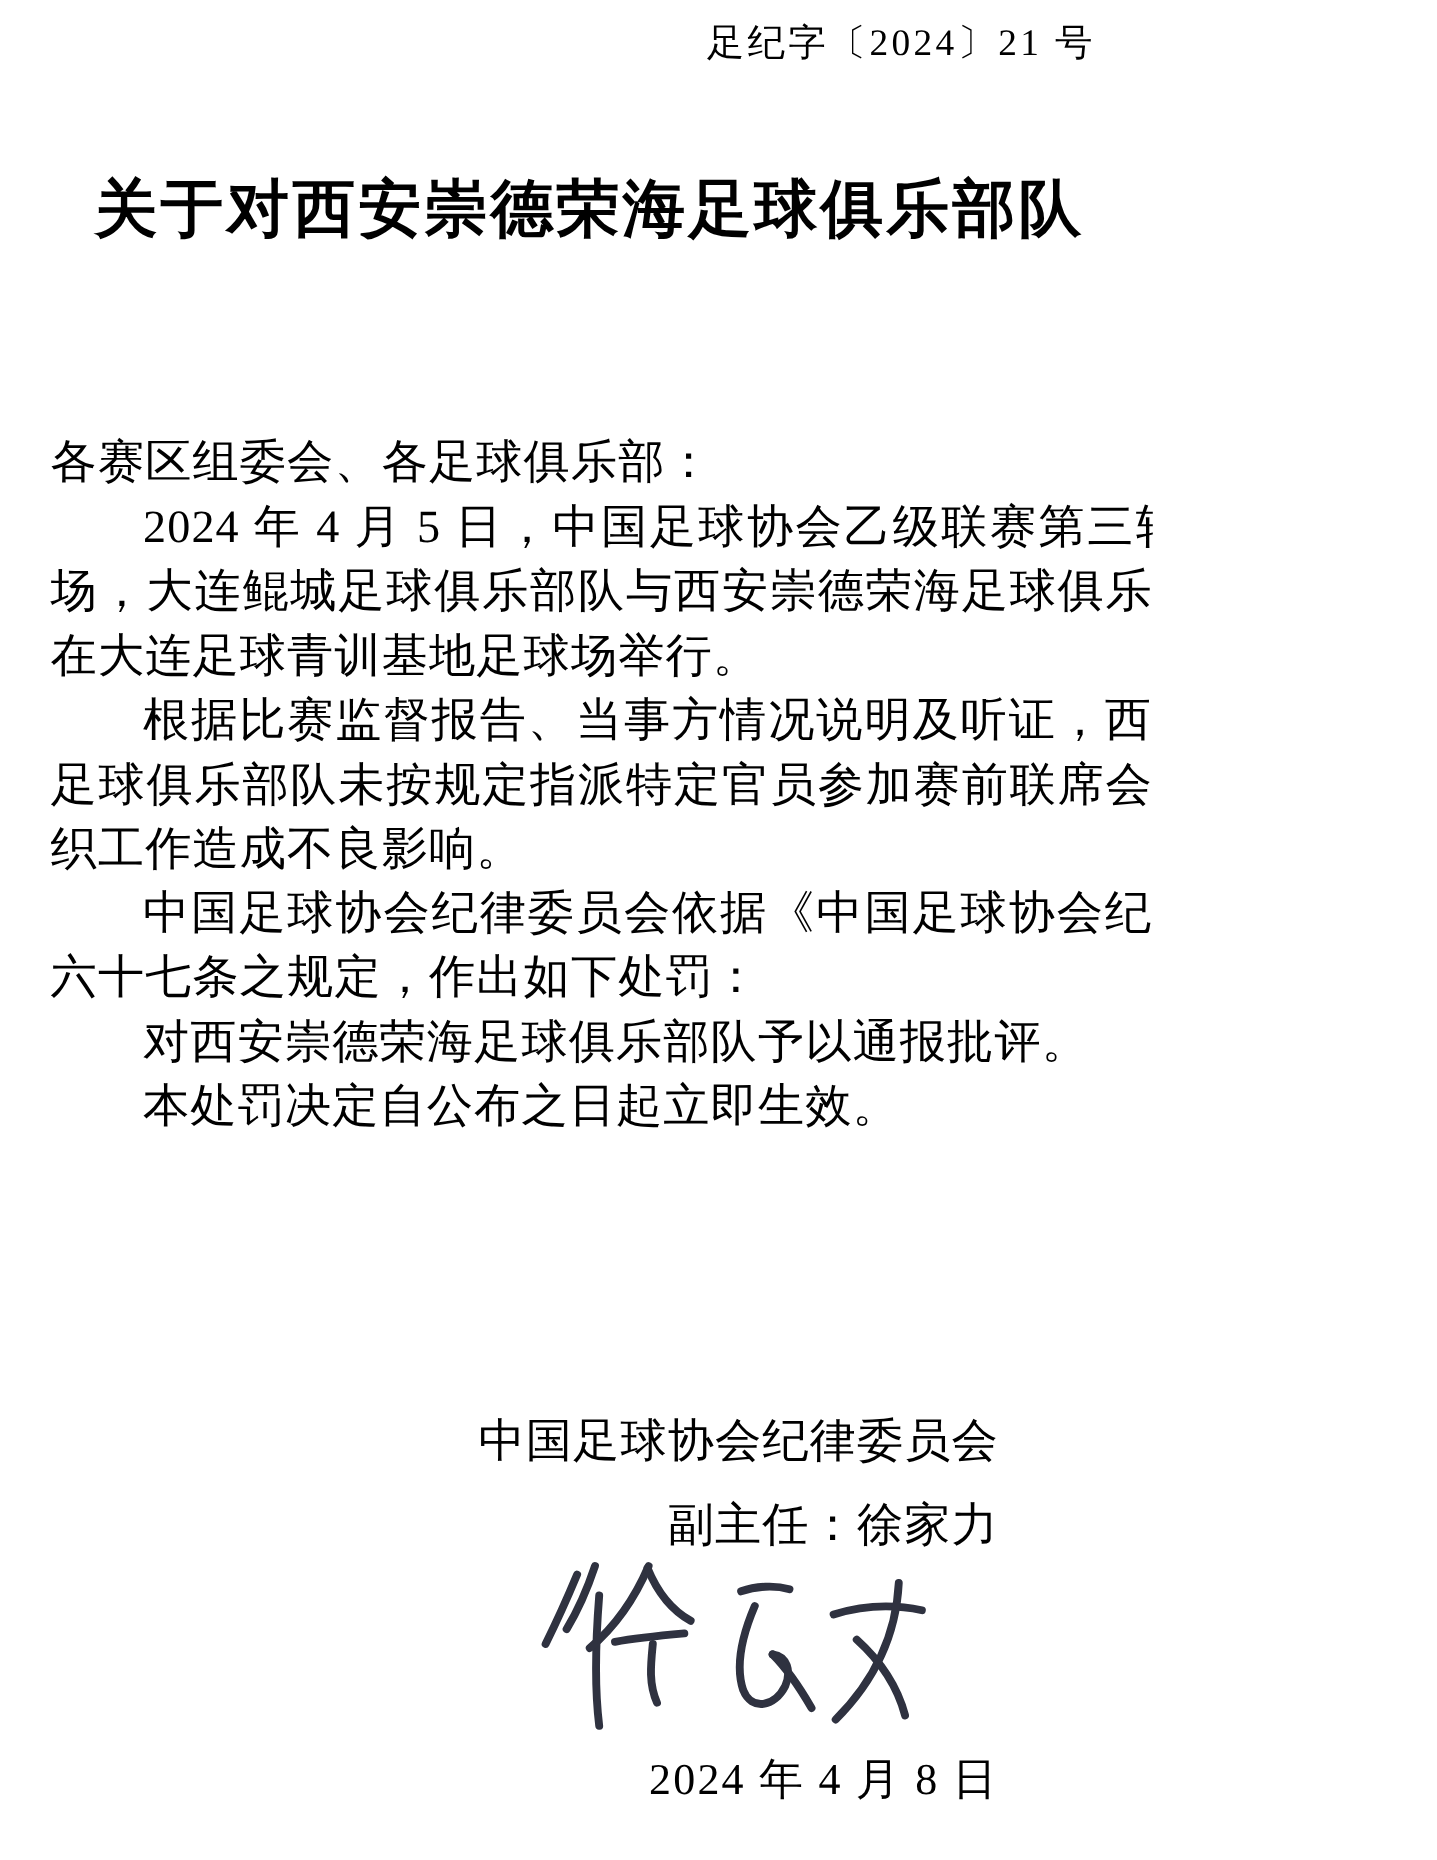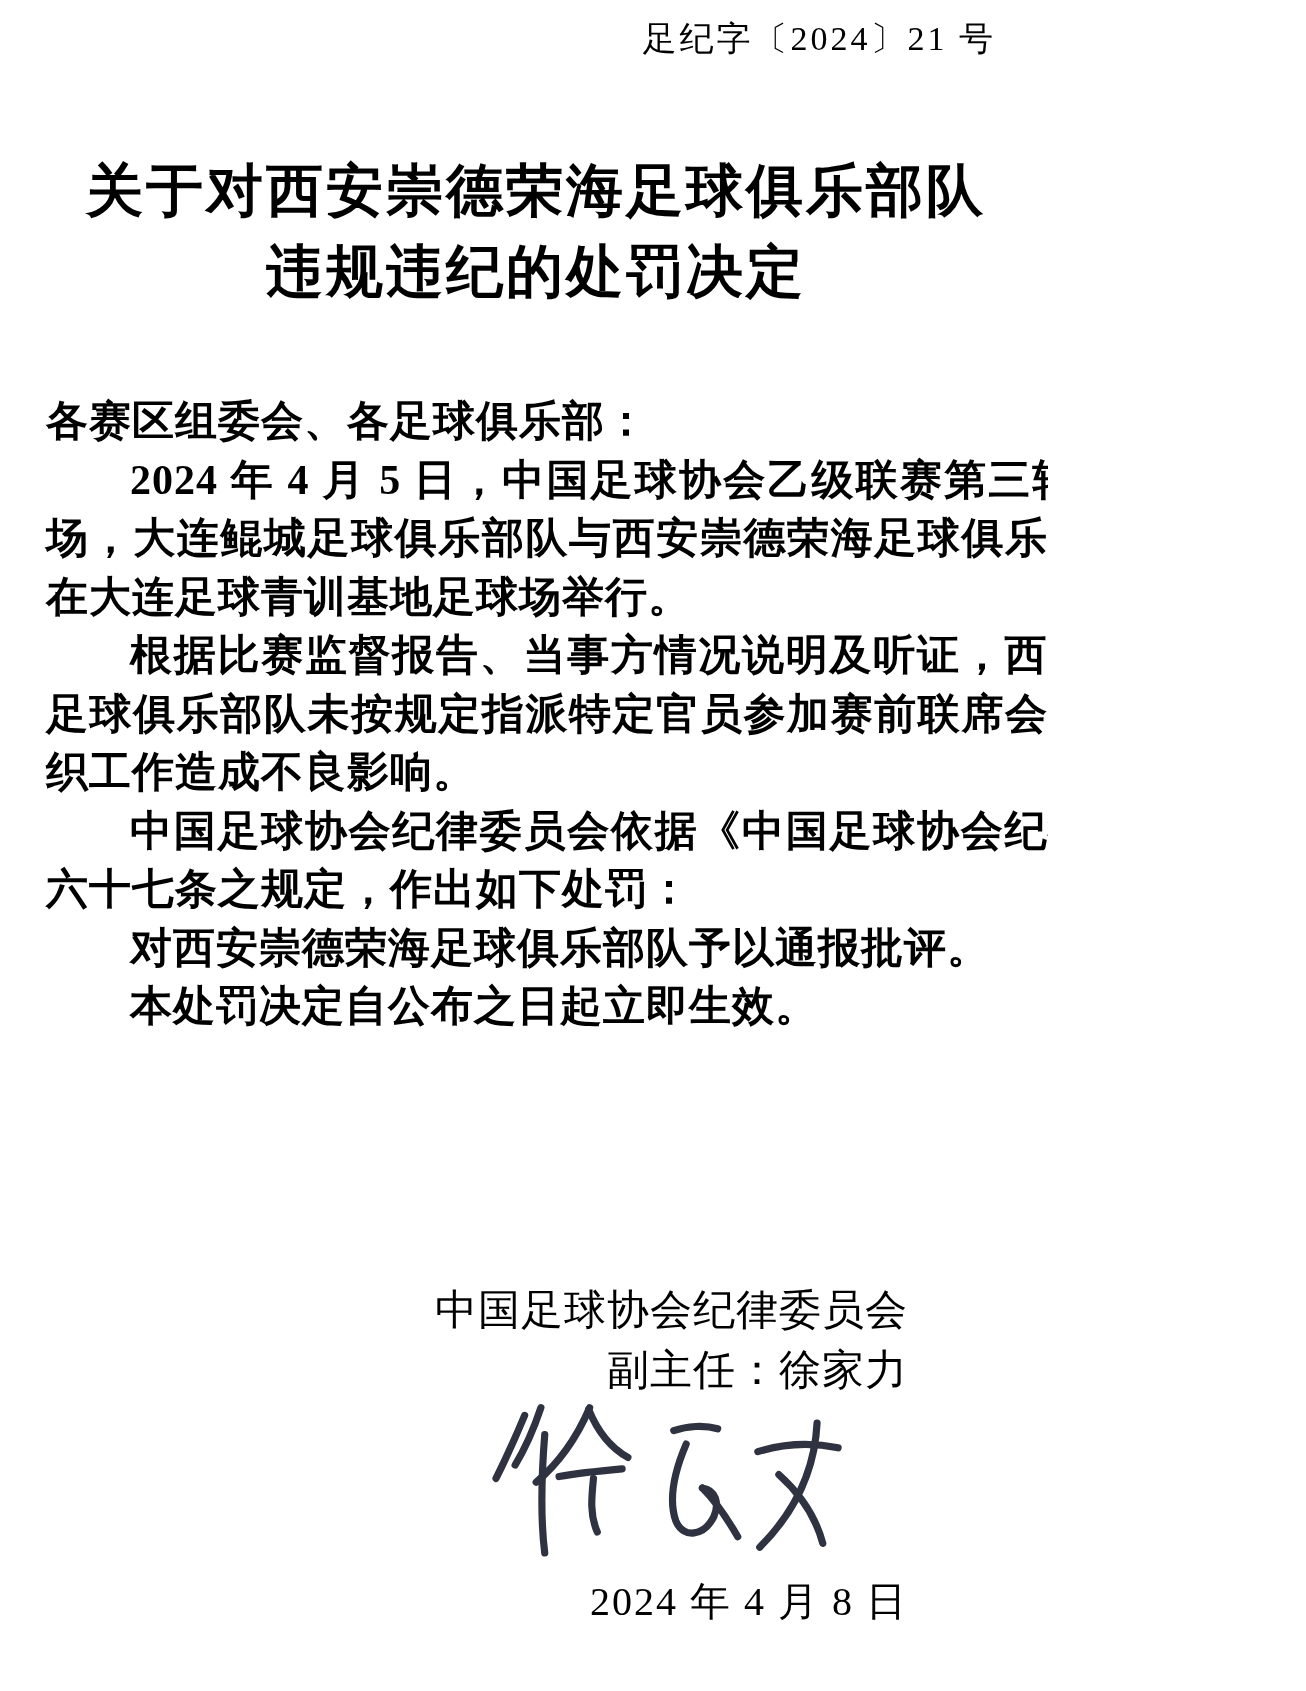--- a/index.html
+++ b/index.html
@@ -36,33 +36,32 @@
   .title-line { display: block; }
   .doc-body {
     position: absolute;
     top: 392px;
     left: 46px;
     width: 1220px;
     font-size: 42px;
     line-height: 58.5px;
     letter-spacing: 1px;
     text-align: justify;
-    font-weight: bold;
   }
   .para { text-indent: 2em; }
   .sign-block {
     position: absolute;
     top: 1282px;
     right: 140px;
     width: 480px;
     text-align: right;
     font-size: 42px;
     letter-spacing: 1px;
   }
-  .sign-title { margin-top: 4px; }
+  .sign-title { margin-top: 20px; }
   .signature-svg {
     display: block;
     margin: 4px auto 0 auto;
     width: 392px;
     height: 172px;
   }
   .signature-svg path {
     fill: none;
     stroke-linecap: round;
     stroke-linejoin: round;
@@ -75,21 +74,20 @@
 </style>
 </head>
 <body>
 
 <div class="page">
 
   <div class="doc-number">足纪字〔2024〕21 号</div>
 
   <h1 class="title">
     <span class="title-line">关于对西安崇德荣海足球俱乐部队</span>
-    <span class="title-line">违规违纪的处罚决定</span>
   </h1>
 
   <div class="doc-body">
     <p class="salutation">各赛区组委会、各足球俱乐部：</p>
     <p class="para">2024 年 4 月 5 日，中国足球协会乙级联赛第三轮场序第 22 场，大连鲲城足球俱乐部队与西安崇德荣海足球俱乐部队的比赛在大连足球青训基地足球场举行。</p>
     <p class="para">根据比赛监督报告、当事方情况说明及听证，西安崇德荣海足球俱乐部队未按规定指派特定官员参加赛前联席会，对赛事组织工作造成不良影响。</p>
     <p class="para">中国足球协会纪律委员会依据《中国足球协会纪律准则》第六十七条之规定，作出如下处罚：</p>
     <p class="para">对西安崇德荣海足球俱乐部队予以通报批评。</p>
     <p class="para">本处罚决定自公布之日起立即生效。</p>
   </div>

